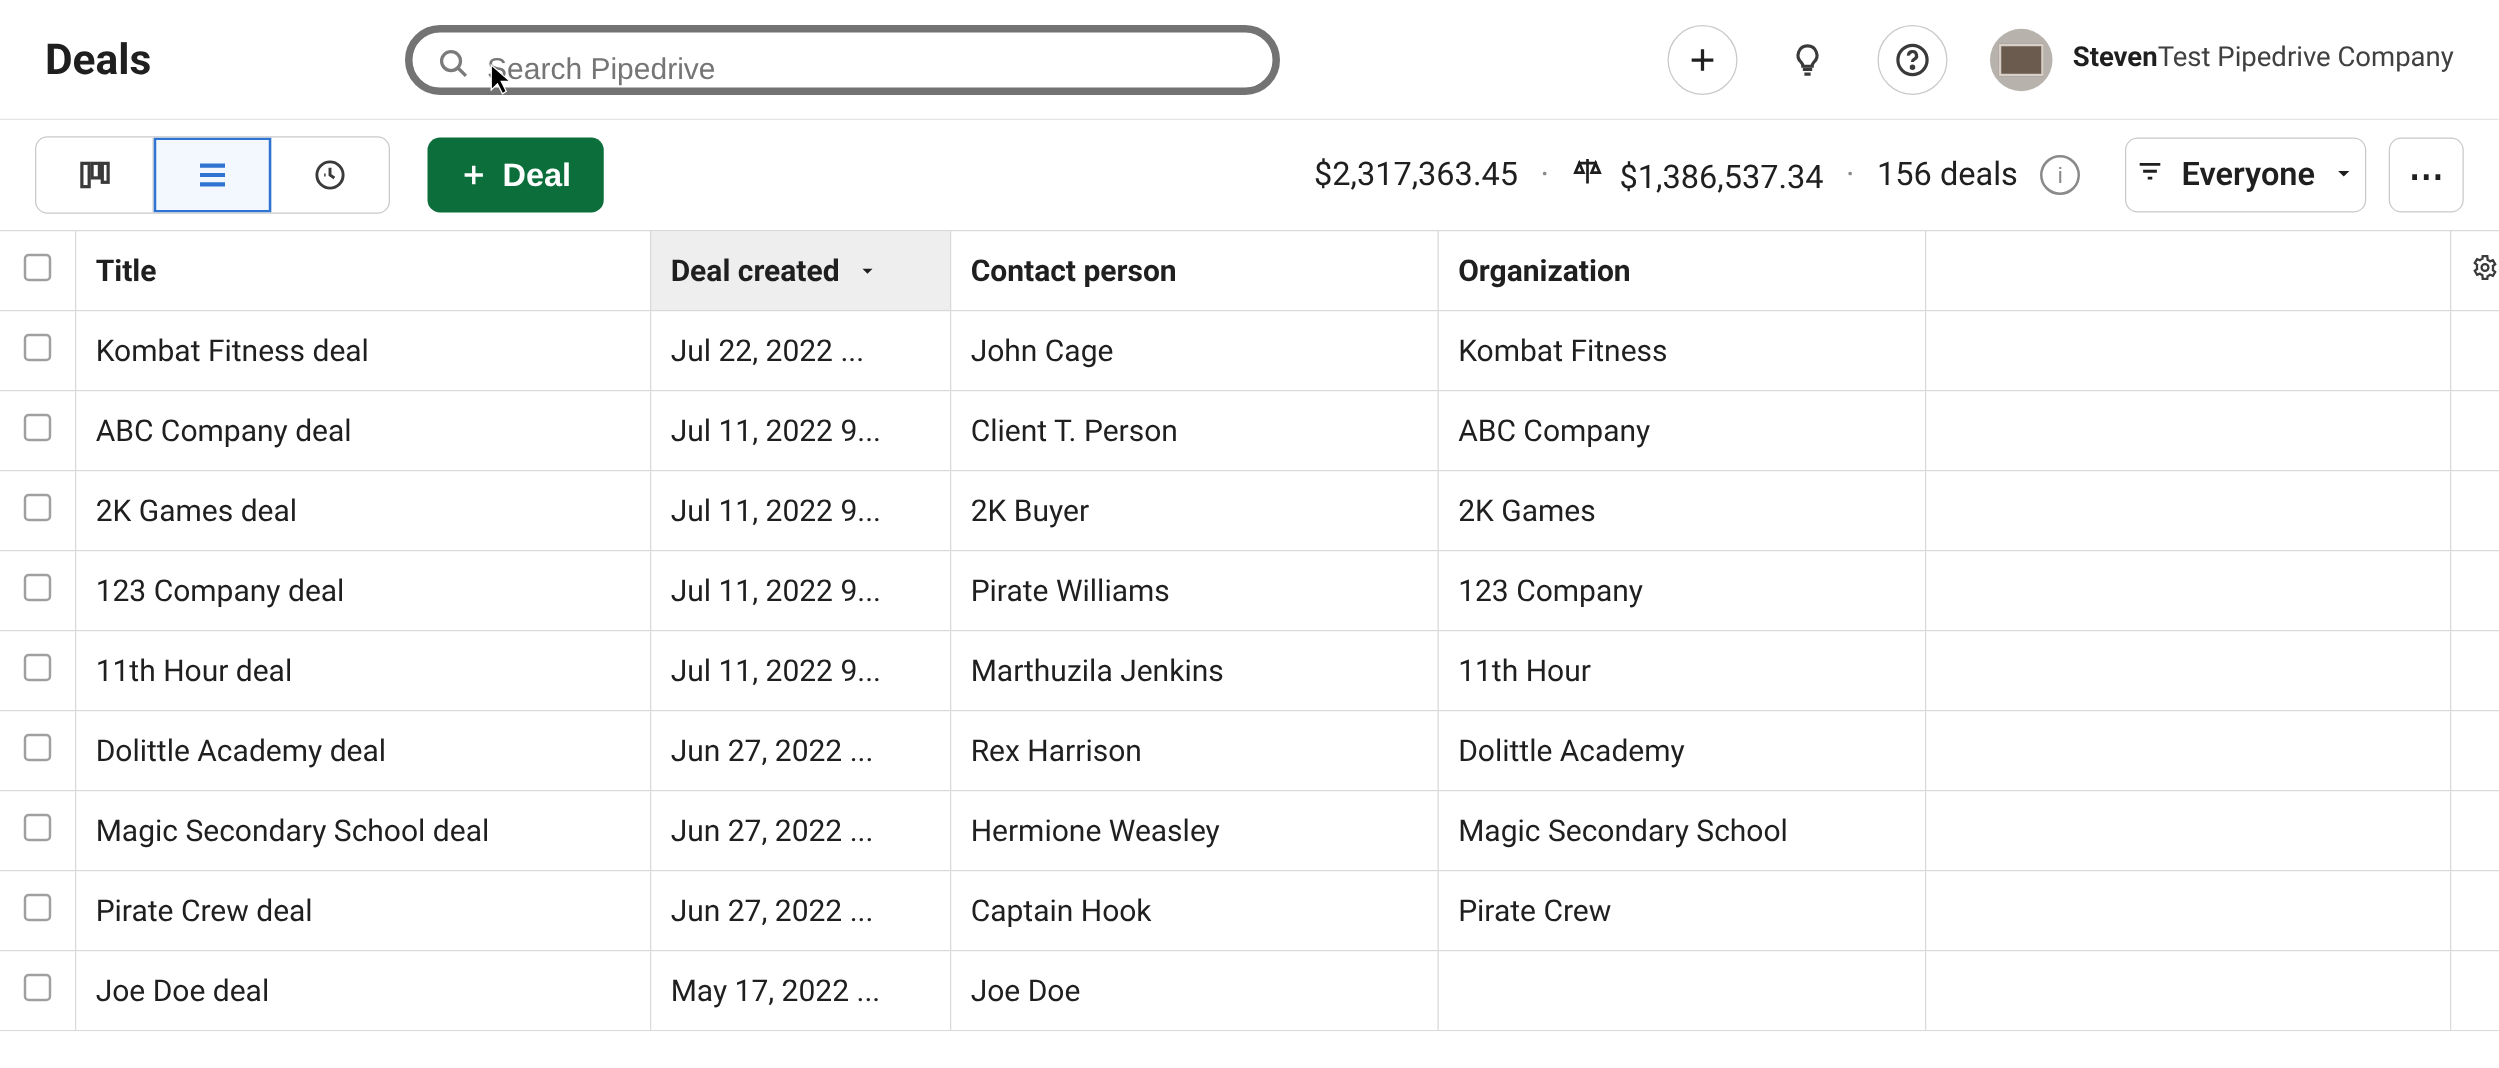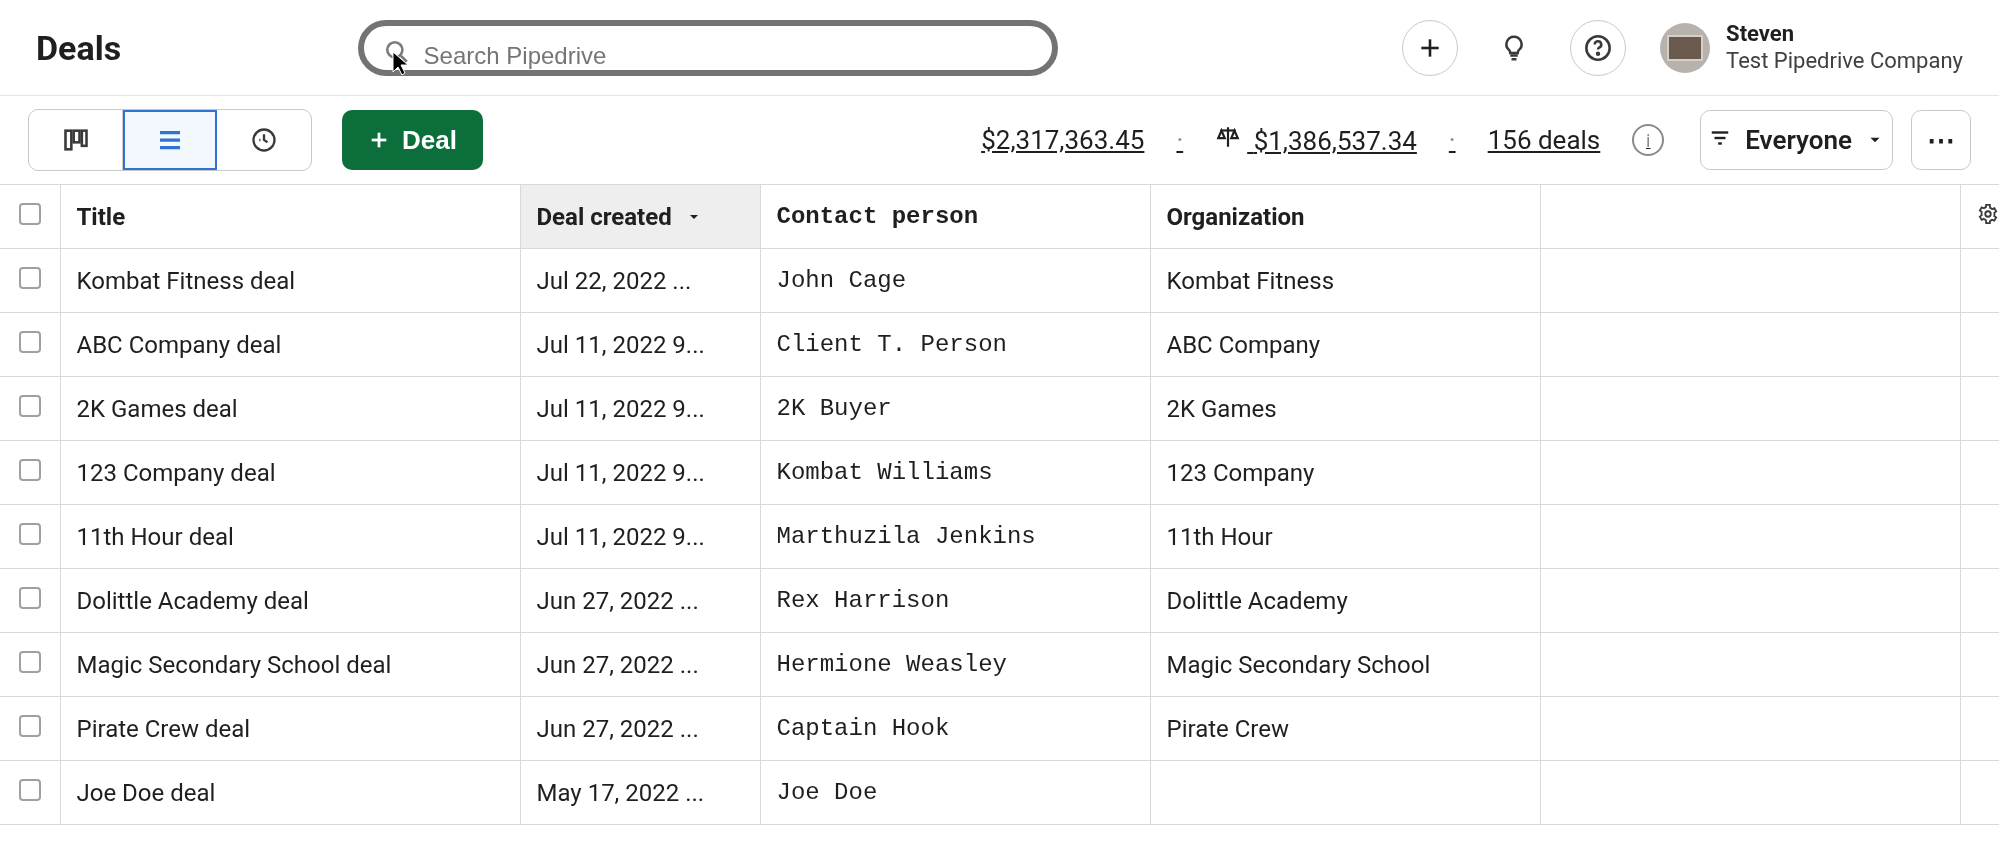--- a/index.html
+++ b/index.html
@@ -8,46 +8,46 @@
   .page-title{font-size:34px;font-weight:700;color:#1f1f1f;margin-right:40px;flex:0 0 auto;}
   .topbar-gap{flex:1 1 auto;display:flex;justify-content:center;}
   .search-wrap{width:700px;height:56px;border:6px solid #737373;border-radius:28px;display:flex;align-items:flex-end;padding:0 20px;color:#7b7b7b;margin-left:-120px;}
   .search-wrap svg{margin-right:14px;}
   .search-input{border:none;outline:none;font-size:24px;color:#555;flex:1;background:transparent;}
   .round-btn{width:56px;height:56px;border:1px solid #c9c9c9;border-radius:50%;display:flex;align-items:center;justify-content:center;margin-left:28px;cursor:pointer;color:#3a3a3a;}
   .round-btn.plain{border:none;}
   .user-block{display:flex;align-items:center;margin-left:34px;}
   .avatar{width:50px;height:50px;border-radius:50%;background:#b8b2ac;display:flex;align-items:center;justify-content:center;overflow:hidden;margin-right:16px;}
   .avatar .room{width:36px;height:26px;background:#6b5b4e;border:2px solid #d5cfc7;}
-  .user-text{display:flex;flex-direction:column;line-height:1.2;}
+  .user-text{display:flex;flex-direction:row;line-height:1.2;}
   .user-name{font-size:22px;font-weight:700;color:#1f1f1f;}
   .user-company{font-size:22px;color:#404040;}
   .toolbar{height:88px;display:flex;align-items:center;padding:0 28px;justify-content:flex-end;}
   .view-group{display:flex;border:1px solid #c9c9c9;border-radius:10px;overflow:hidden;}
   .view-btn{width:94px;height:60px;display:flex;align-items:center;justify-content:center;border-right:1px solid #c9c9c9;cursor:pointer;color:#3a3a3a;}
   .view-btn:last-child{border-right:none;}
   .view-btn.active{outline:2px solid #2f74d0;outline-offset:-2px;background:#f3f8ff;color:#2f74d0;}
   .add-deal{margin-left:30px;height:60px;padding:0 26px;background:#0b6e3b;color:#fff;border:none;border-radius:10px;font-size:26px;font-weight:600;display:flex;align-items:center;cursor:pointer;}
   .add-deal svg{margin-right:12px;}
   .toolbar-spacer{flex:1;}
-  .stats{display:flex;align-items:center;font-size:26px;color:#1f1f1f;gap:32px;margin-right:36px;text-decoration:underline;}
+  .stats{display:flex;align-items:center;font-size:26px;color:#1f1f1f;gap:18px;margin-right:36px;}
   .stats .dot{color:#8a8a8a;}
   .stats .balance-icon{display:inline-flex;align-items:center;margin-right:6px;}
   .info-circ{width:32px;height:32px;border:2px solid #8a8a8a;border-radius:50%;display:inline-flex;align-items:center;justify-content:center;font-size:18px;color:#8a8a8a;}
   .filter-btn{height:60px;padding:0 8px;border:1px solid #c9c9c9;border-radius:10px;display:flex;align-items:center;font-size:26px;font-weight:600;cursor:pointer;gap:14px;margin-right:18px;}
   .more-btn{width:60px;height:60px;border:1px solid #c9c9c9;border-radius:10px;display:flex;align-items:center;justify-content:center;cursor:pointer;font-size:28px;font-weight:700;}
   table{border-collapse:collapse;width:100%;table-layout:fixed;}
   th,td{border:1px solid #d9d9d9;padding:0 16px;height:64px;text-align:left;font-size:24px;white-space:nowrap;overflow:hidden;text-overflow:ellipsis;}
   th{font-weight:700;background:#fff;}
   th.sorted{background:#eeeeee;}
   .col-check{width:60px;text-align:center;border-left:none;}
   .chk{width:22px;height:22px;border:2px solid #a0a0a0;border-radius:4px;display:inline-block;}
   .col-title{width:460px;}
   .col-created{width:240px;}
-  .col-contact{width:390px;font-family:Liberation Mono, monospace;}
+  .col-contact{width:390px;}
   .col-org{width:390px;}
   .col-empty{width:420px;}
   .col-gear{width:54px;text-align:center;border-right:none;}
   .sort-caret{margin-left:8px;}
   .cursor-arrow{position:absolute;top:50px;left:390px;pointer-events:none;}
 </style>
 </head>
 <body>
 
 <div class="topbar">
@@ -211,21 +211,21 @@
         <td class="col-created">Jul 11, 2022 9...</td>
         <td class="col-contact">2K Buyer</td>
         <td class="col-org">2K Games</td>
         <td class="col-empty"></td>
         <td class="col-gear"></td>
       </tr>
       <tr>
         <td class="col-check"><span class="chk"></span></td>
         <td class="col-title">123 Company deal</td>
         <td class="col-created">Jul 11, 2022 9...</td>
-        <td class="col-contact">Kombat Williams</td>
+        <td class="col-contact">Pirate Williams</td>
         <td class="col-org">123 Company</td>
         <td class="col-empty"></td>
         <td class="col-gear"></td>
       </tr>
       <tr>
         <td class="col-check"><span class="chk"></span></td>
         <td class="col-title">11th Hour deal</td>
         <td class="col-created">Jul 11, 2022 9...</td>
         <td class="col-contact">Marthuzila Jenkins</td>
         <td class="col-org">11th Hour</td>

